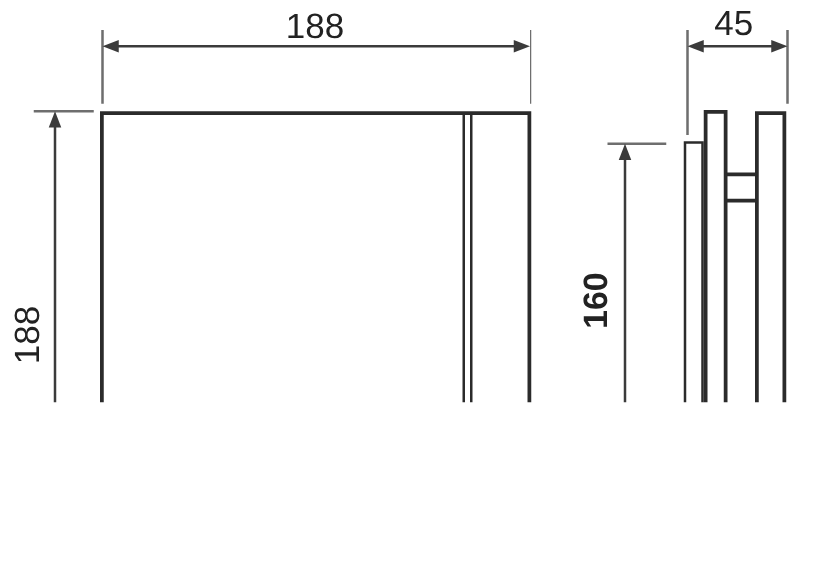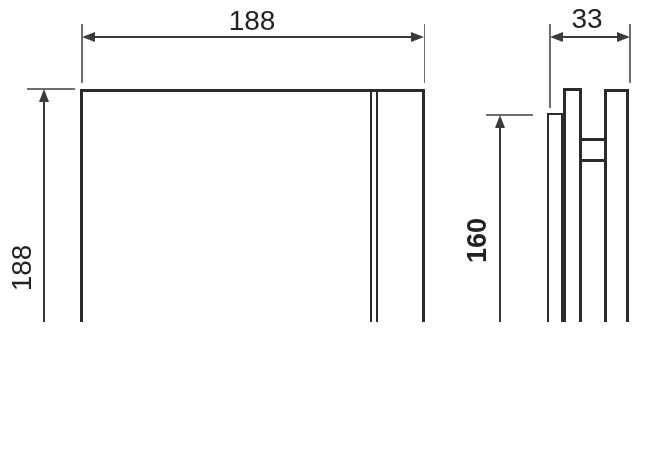--- a/index.html
+++ b/index.html
@@ -80,21 +80,21 @@
     <div class="arrow down" style="left:39px; top:421px;"></div>
     <div class="dim-label rot" style="left:-38px; top:254px; width:120px; height:28px;">188</div>
   </div>
 
   <div>
     <div class="extline" style="left:549px; top:24px; width:1.5px; height:84px;"></div>
     <div class="extline" style="left:629px; top:24px; width:1.5px; height:59px;"></div>
     <div class="dimline" style="left:562px; top:36px; width:56px; height:2px;"></div>
     <div class="arrow left" style="left:550px; top:32px;"></div>
     <div class="arrow right" style="left:617px; top:32px;"></div>
-    <div class="dim-label" style="left:547px; top:5px; width:80px;">33</div>
+    <div class="dim-label" style="left:547px; top:5px; width:80px;">45</div>
   </div>
 
   <div>
     <div class="extline" style="left:486px; top:114px; width:47px; height:1.5px;"></div>
     <div class="extline" style="left:486px; top:406px; width:47px; height:1.5px;"></div>
     <div class="dimline" style="left:499px; top:127px; width:2px; height:268px;"></div>
     <div class="arrow up" style="left:495px; top:115px;"></div>
     <div class="arrow down" style="left:495px; top:394px;"></div>
     <div class="dim-label rot bold" style="left:422px; top:227px; width:110px; height:27px;">160</div>
   </div>

